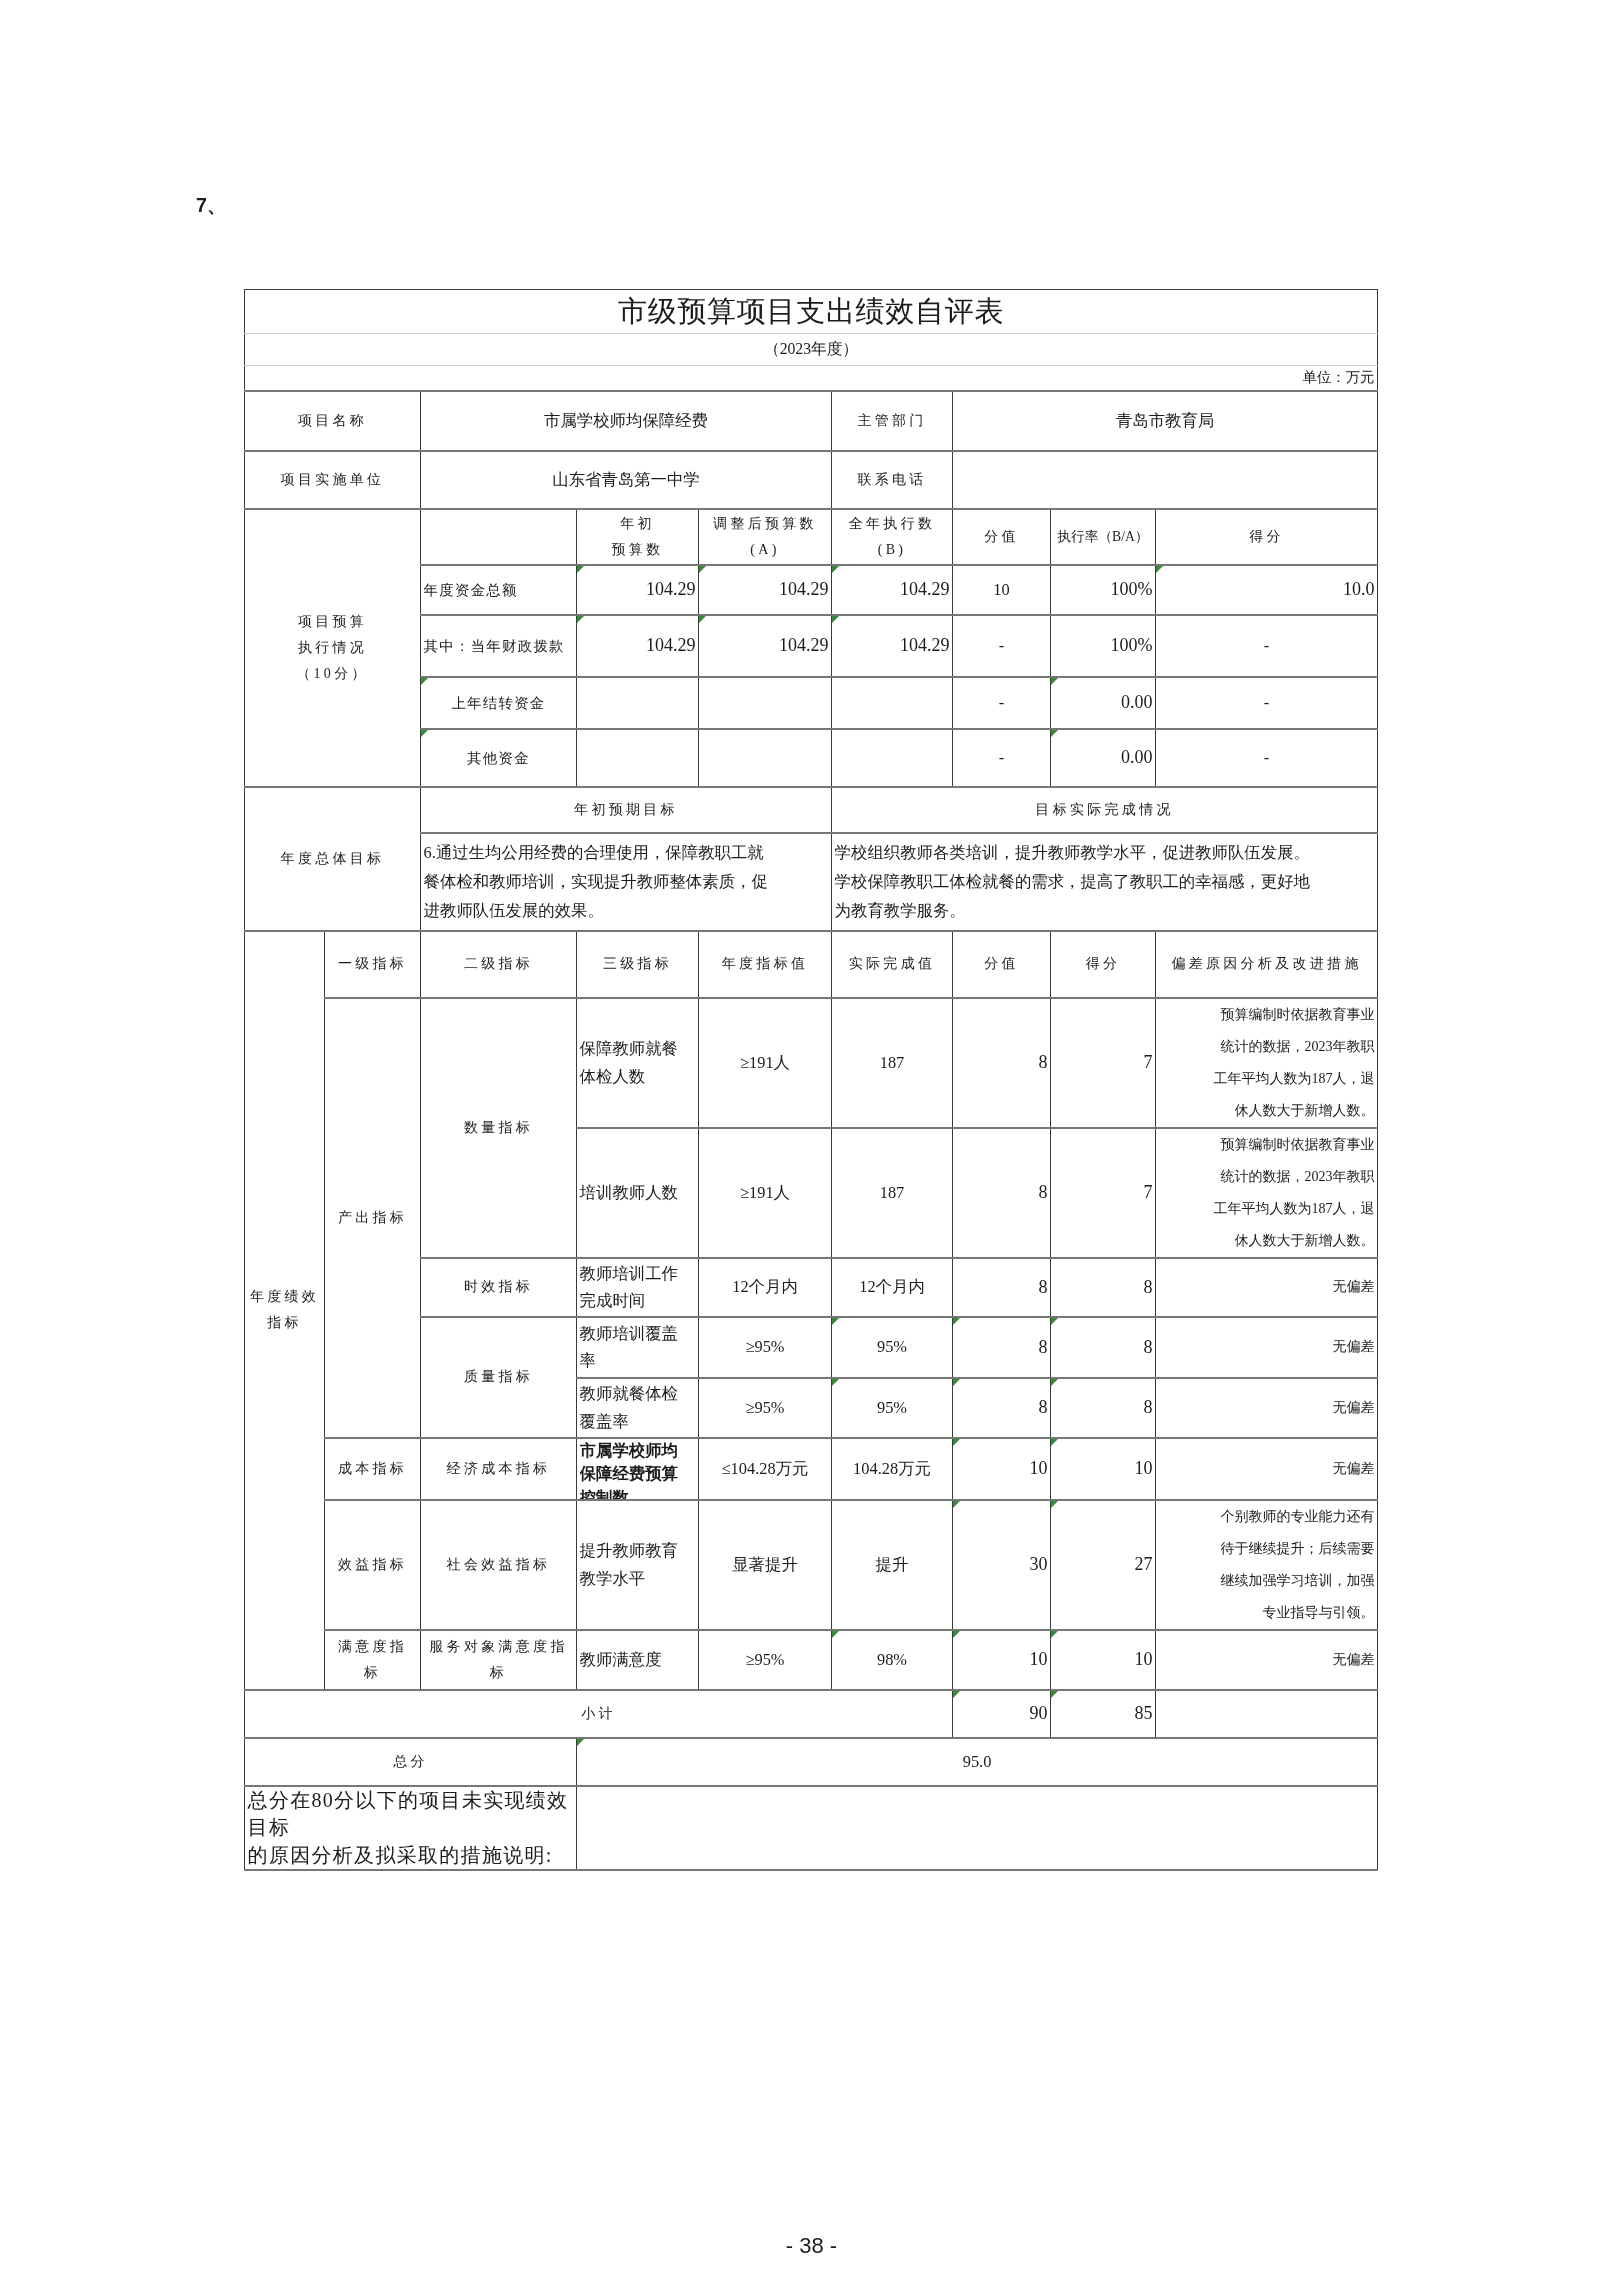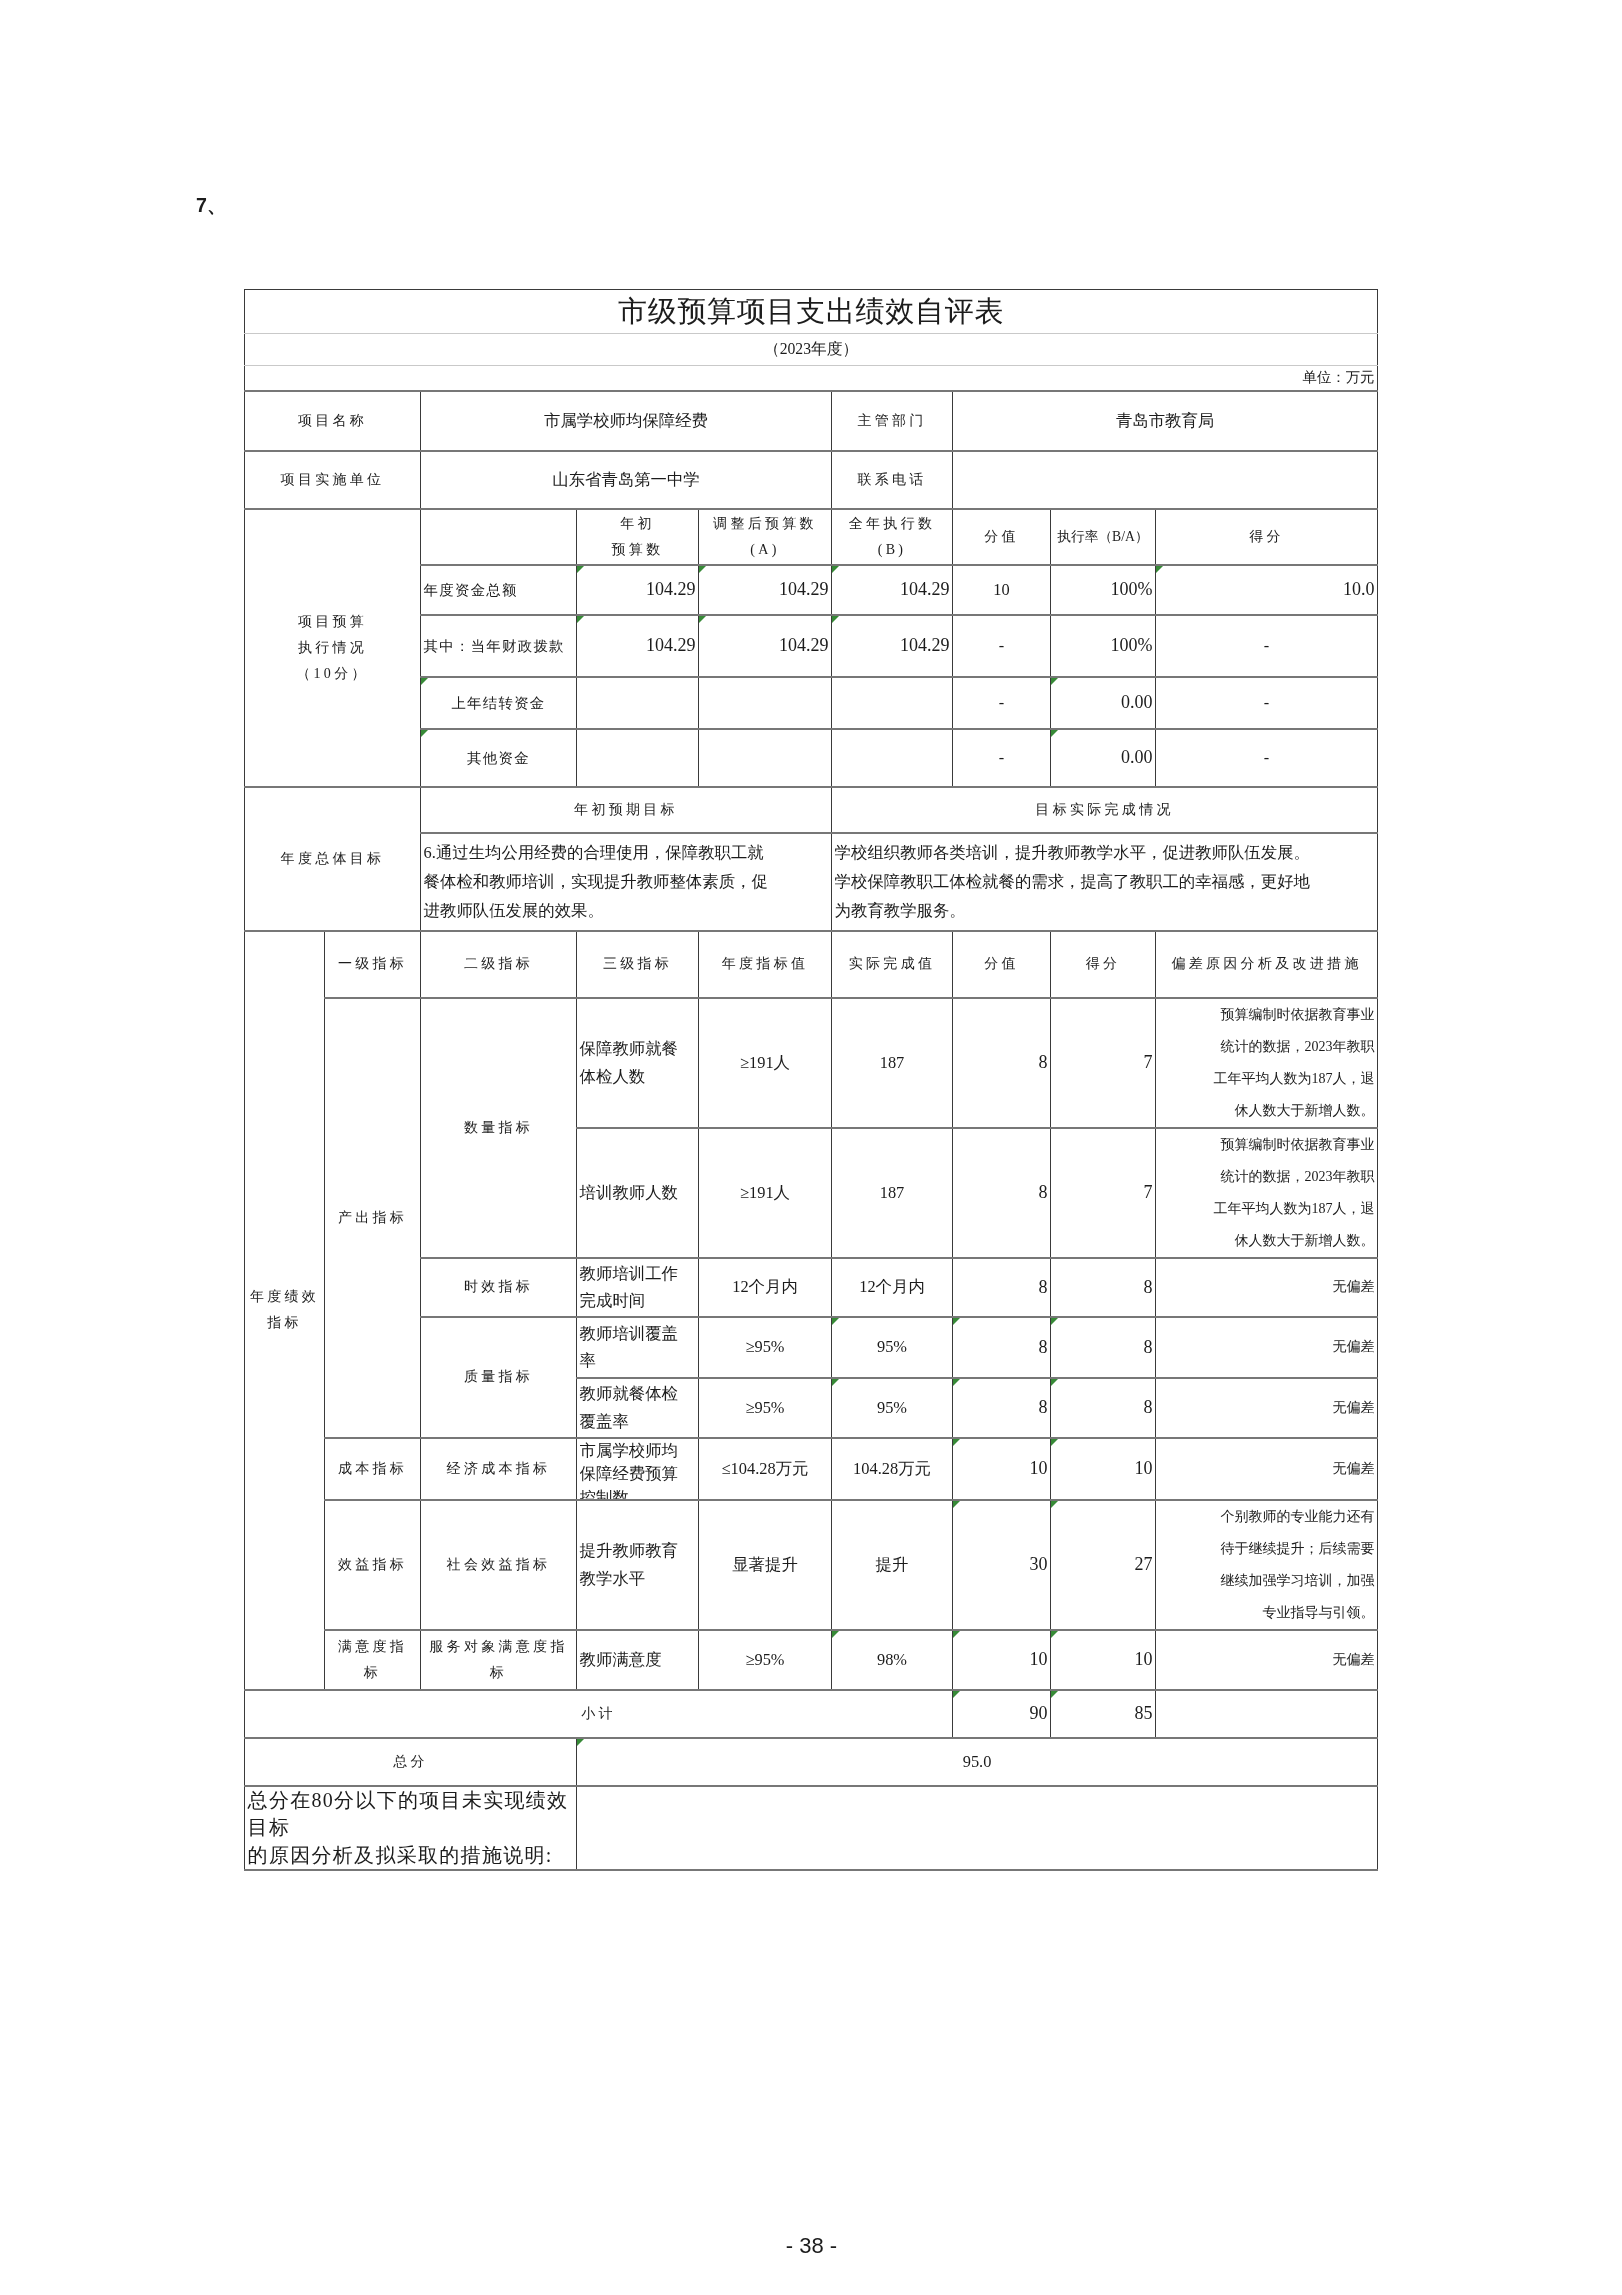--- a/index.html
+++ b/index.html
@@ -37,21 +37,21 @@
   td.blbl{font-size:14.4px;letter-spacing:1.3px;line-height:22px;}
   td.left{text-align:left;padding-left:2px;}
   td.l3{font-size:16.4px;text-align:left;line-height:27.5px;padding-left:3.3px;}
   td.dev{font-size:14px;text-align:right;line-height:32px;padding:1.3px 2.6px;}
   td.goaltxt{font-size:16.4px;text-align:left;line-height:29px;padding:3.9px 5.2px;vertical-align:middle;border-radius:15px;}
   td.note{font-size:20px;letter-spacing:1.3px;text-align:left;line-height:27.5px;}
   td.gm::after{
     content:"";position:absolute;top:0;left:0;width:0;height:0;
     border-top:7.2px solid #378a37;border-right:7.2px solid transparent;
   }
-  .clipbox{height:60px;overflow:hidden;line-height:23.6px;}
+  .clipbox{height:60px;overflow:hidden;line-height:23.6px;font-weight:bold;}
 </style>
 </head>
 <body>
 
 <div class="sec-num">7、</div>
 
 <table class="eval">
   <colgroup>
     <col style="width:80px">
       <col style="width:96px">

